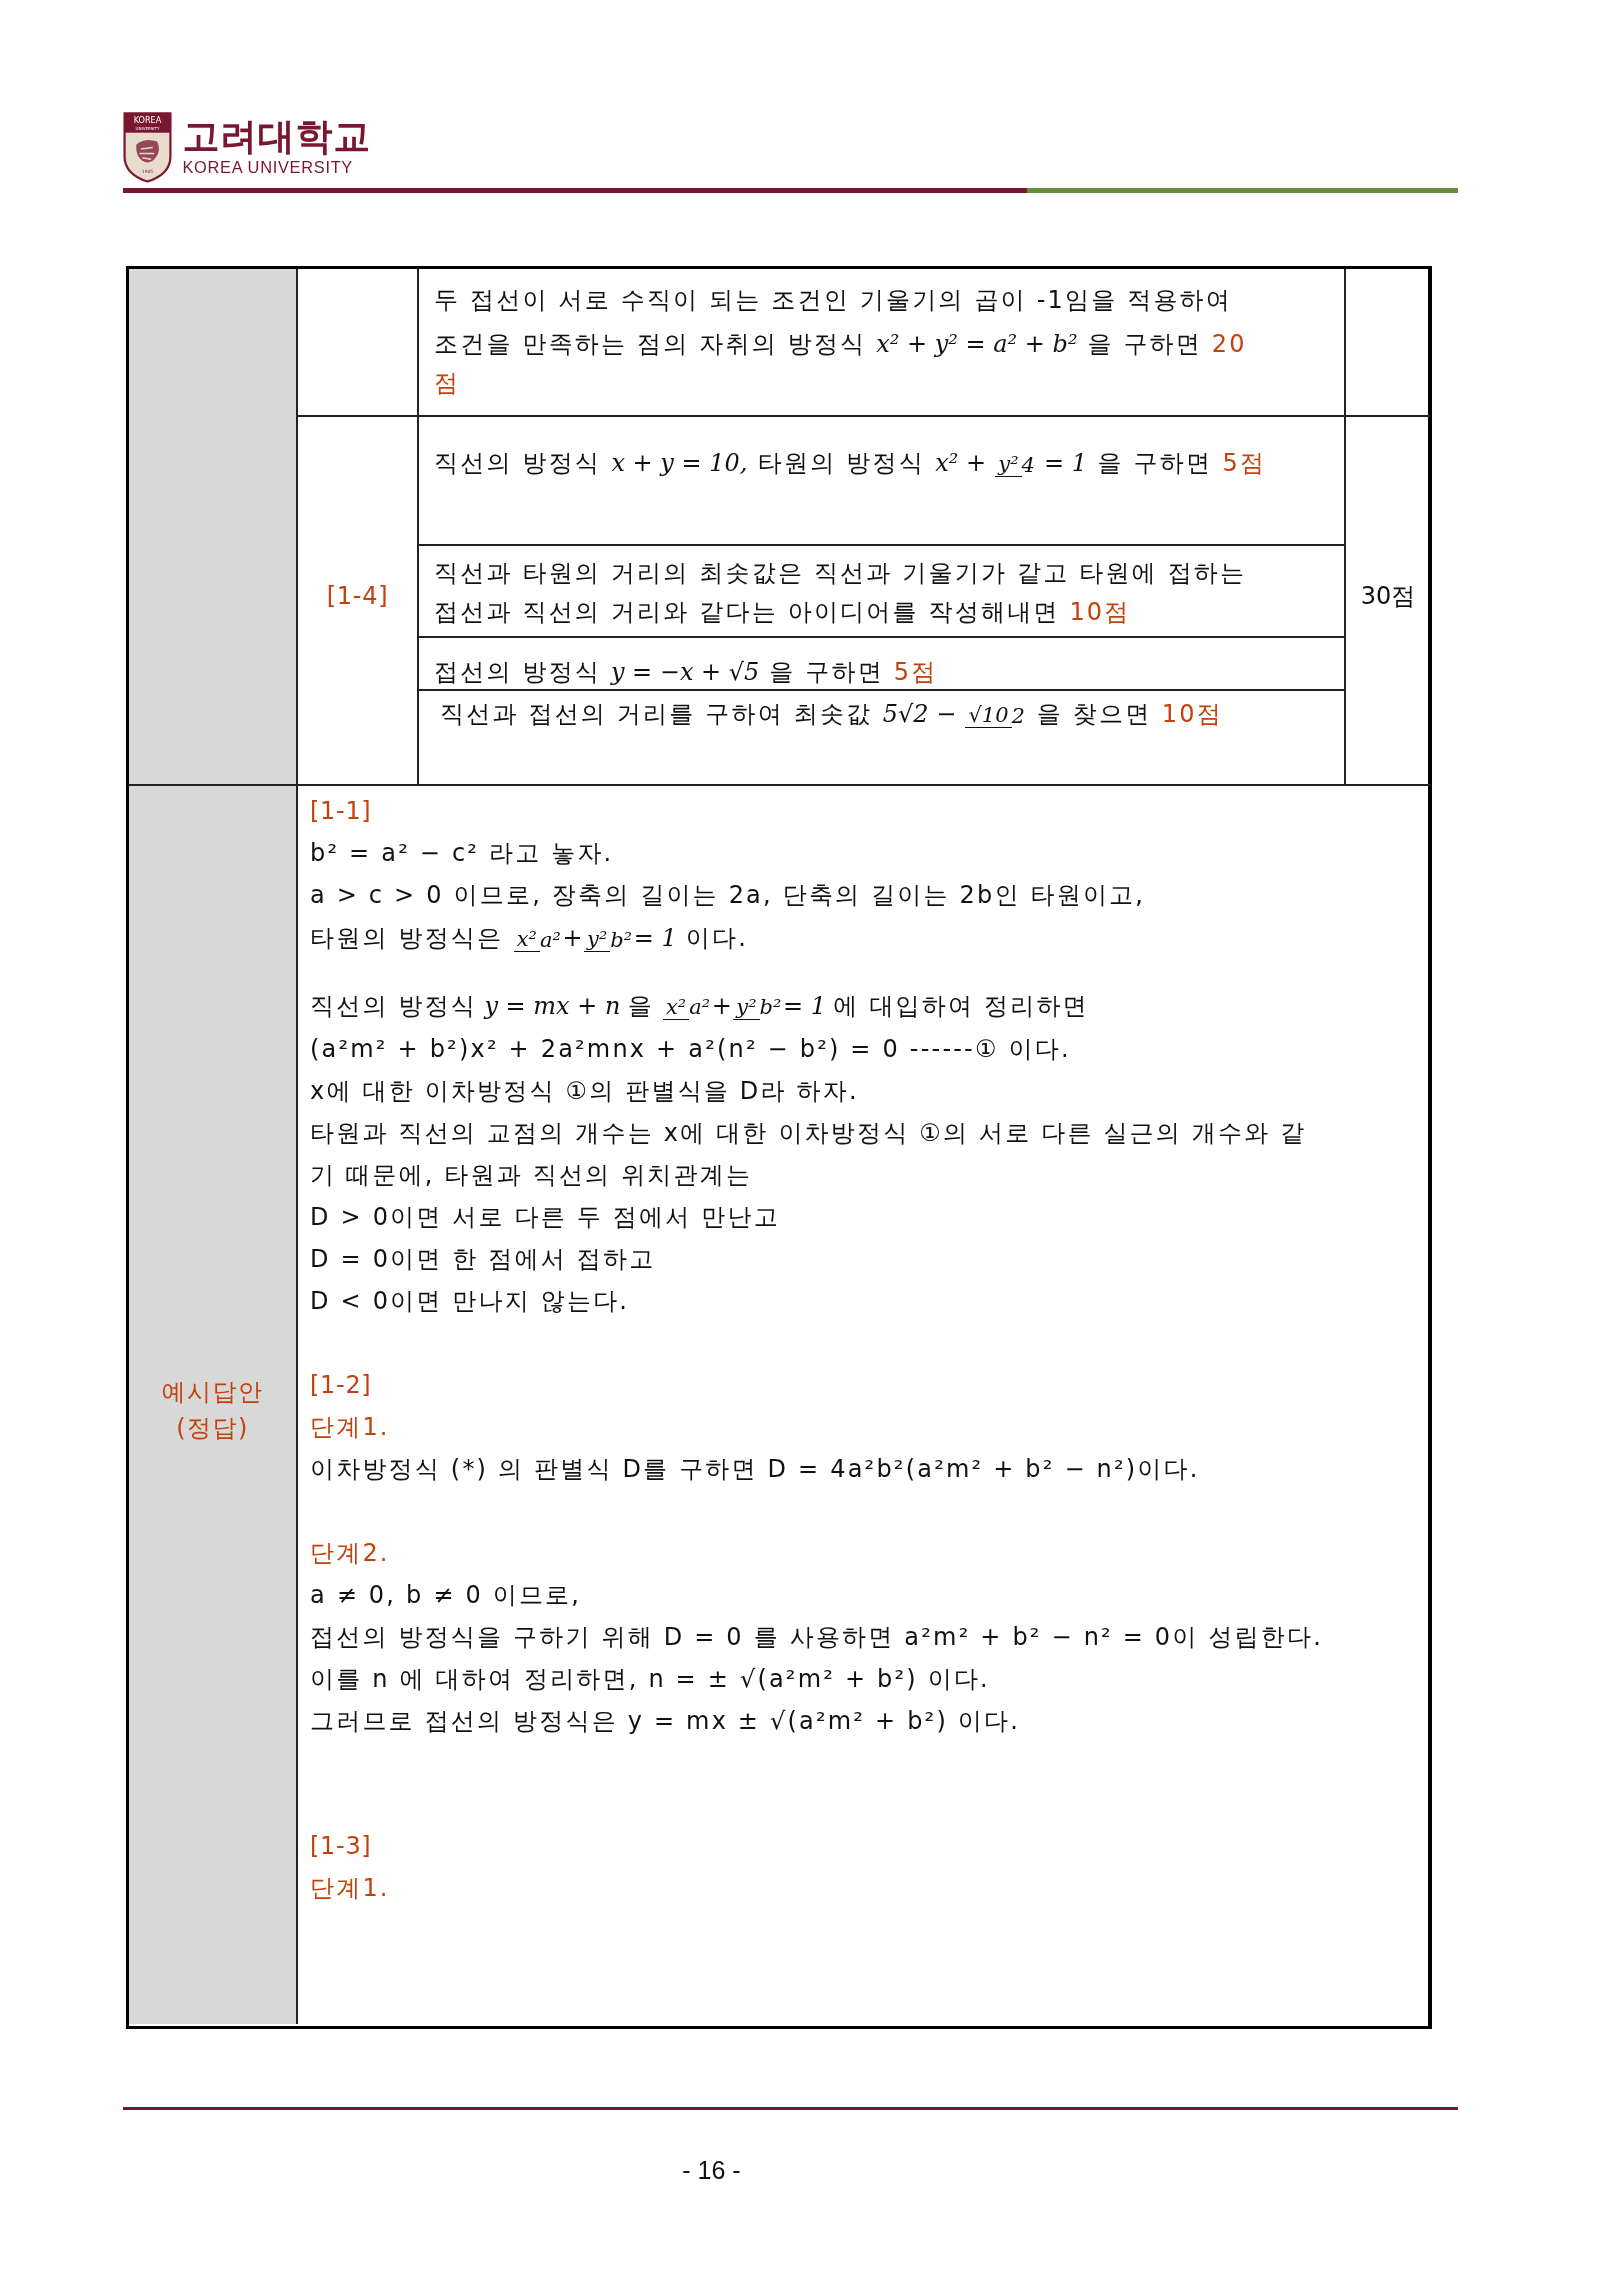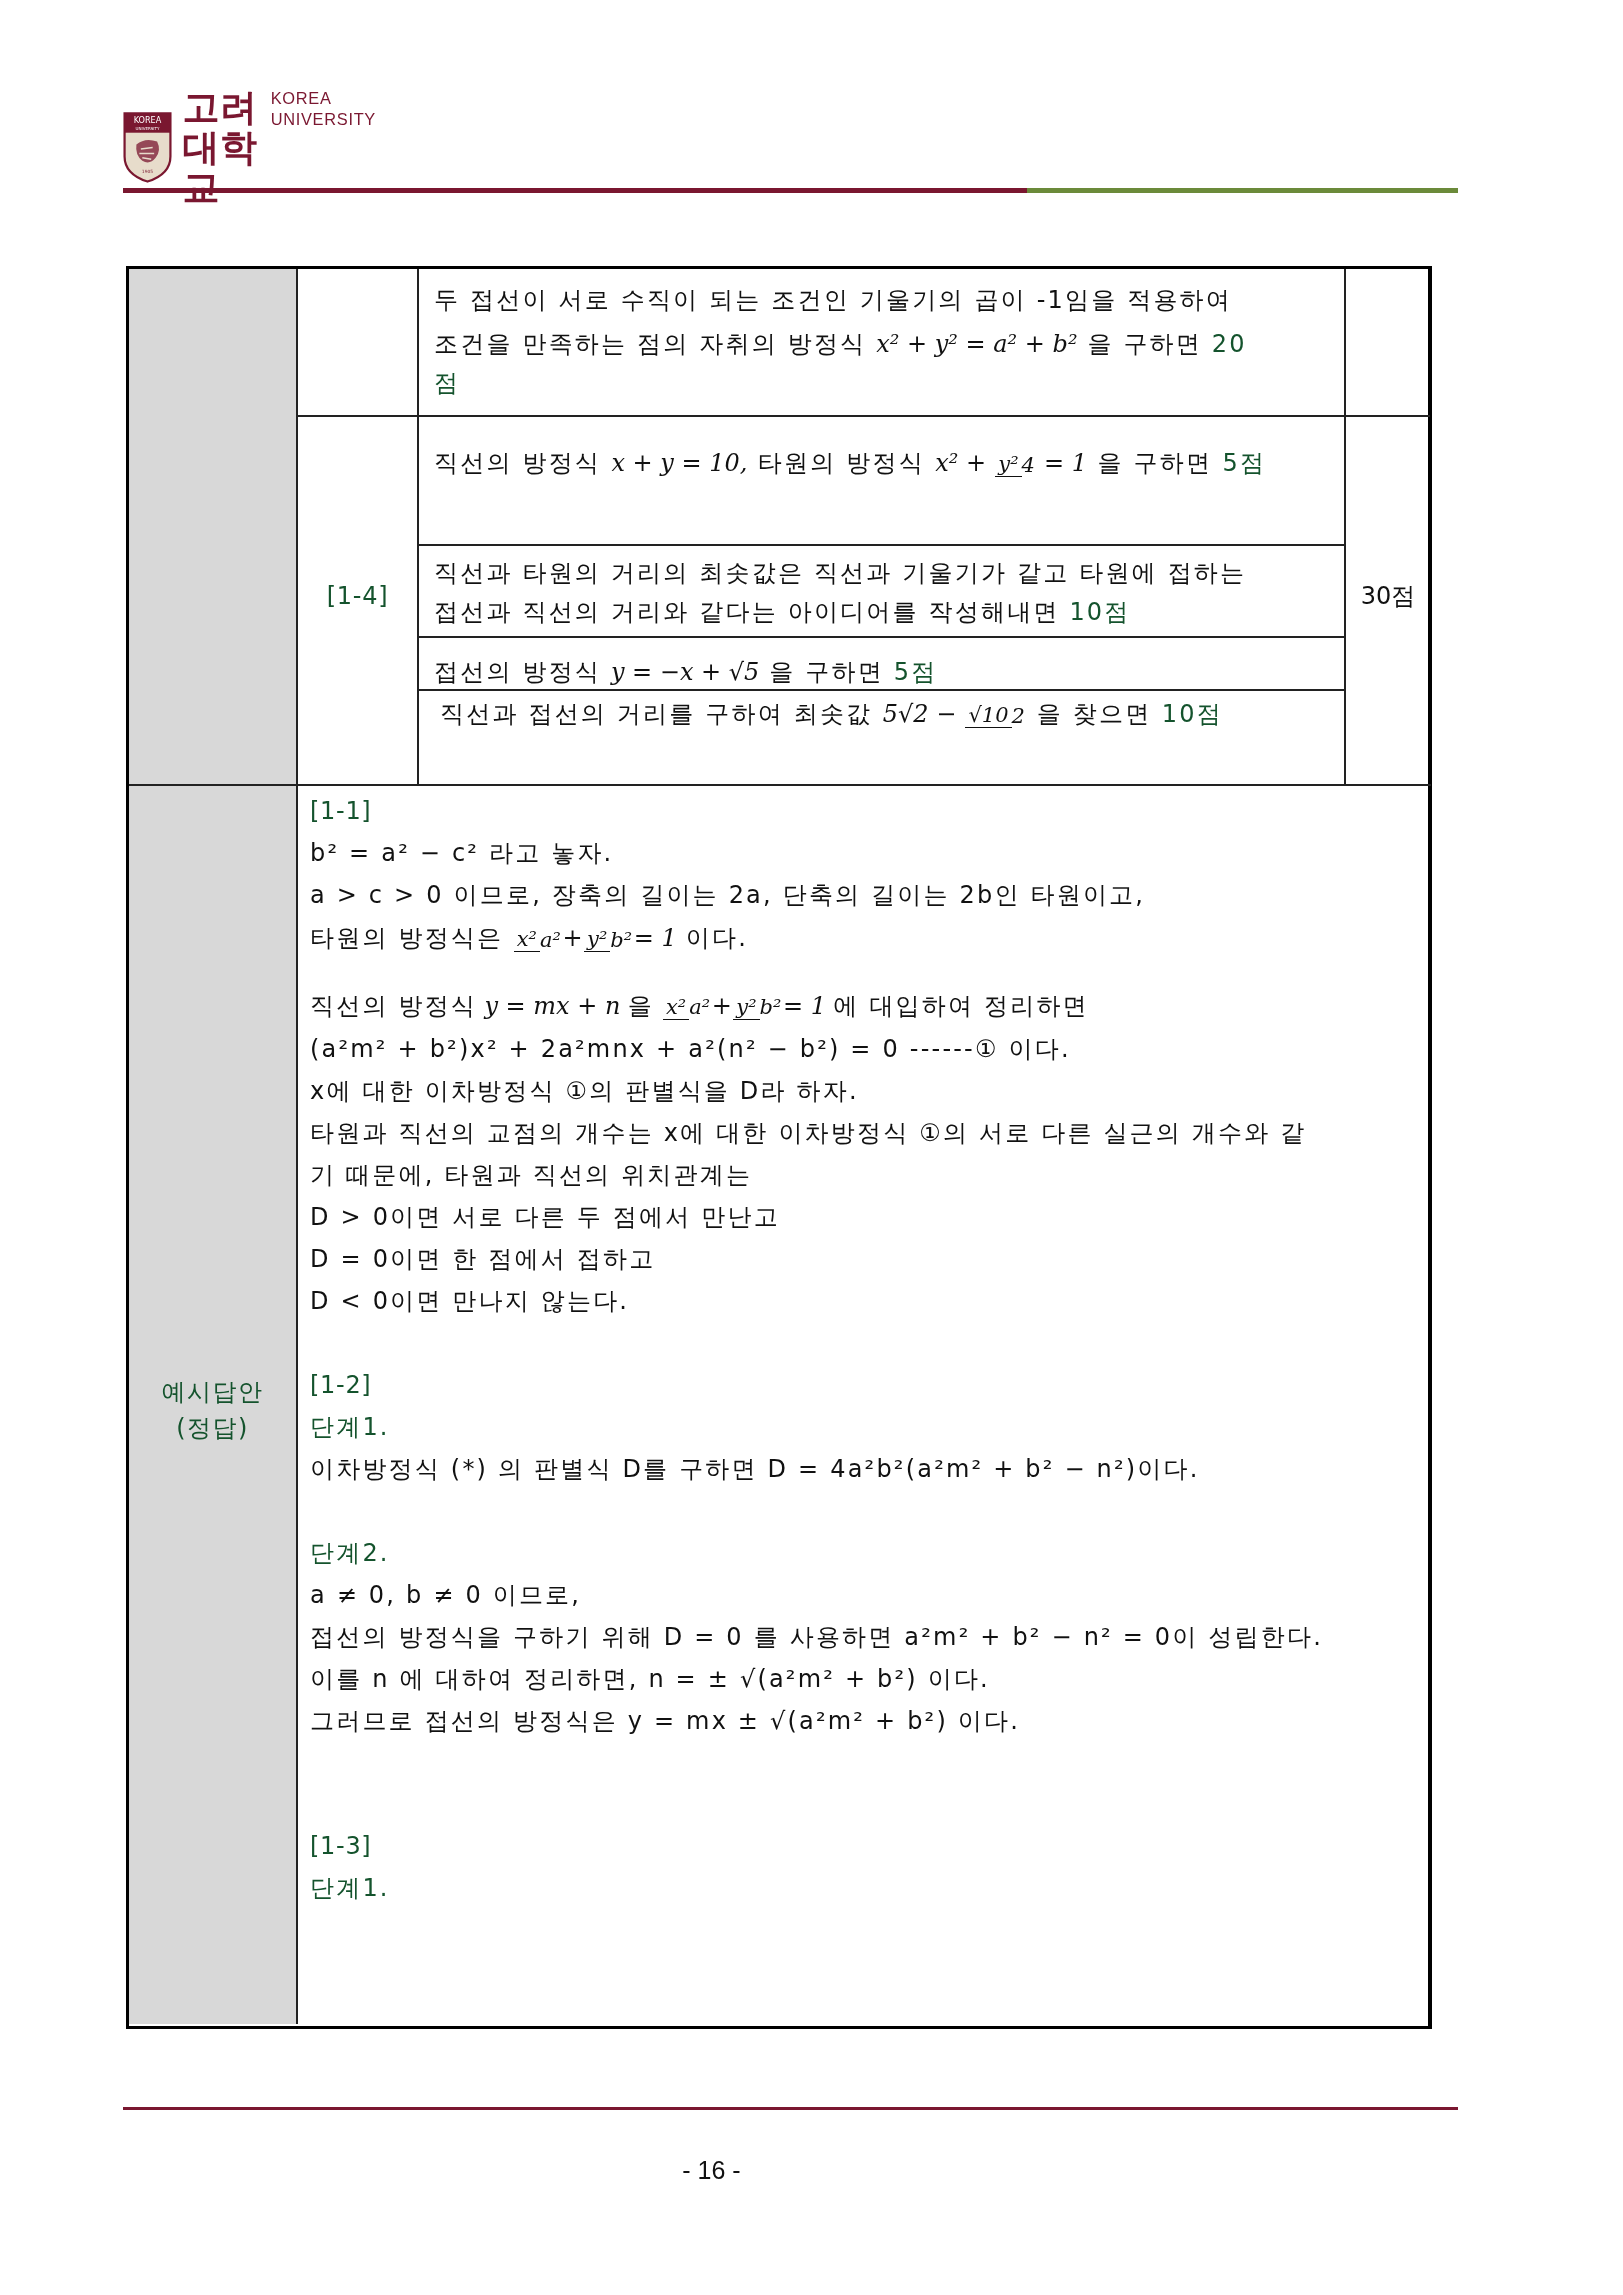--- a/index.html
+++ b/index.html
@@ -2,33 +2,33 @@
 <html style="font-size:12px"><head>
 <meta charset="utf-8">
 <style>
   html, body { margin:0; padding:0; background:#ffffff; }
   body { width:1623px; height:2295px; position:relative; font-family:"DejaVu Sans", "Liberation Sans", sans-serif; color:#111; }
   .abs { position:absolute; }
   
   .logo-wrap { left:123px; top:112px; width:253px; height:71px; display:flex; align-items:center; }
   .crest { width:49px; height:71px; position:relative; margin-right:10.4px; }
   .crest svg { width:49px; height:71px; }
-  .logo-text { display:flex; flex-direction:row; }
+  .logo-text { display:flex; flex-direction:column; }
   .logo-ko { font-family:"DejaVu Sans", sans-serif; font-weight:bold; font-size:37px; color:#7a1730; line-height:40px; letter-spacing:0.7px; }
   .logo-en { font-family:"Liberation Sans", sans-serif; font-size:16.4px; color:#7a1730; letter-spacing:0.7px; line-height:21px; }
   .header-line-maroon { left:123px; top:188px; width:904px; height:4.5px; background:#7a1730; }
   .header-line-green { left:1027px; top:188px; width:431px; height:4.5px; background:#6b8a3a; }
   
   .tbl { left:126px; top:266px; width:1306px; height:1763px; border:3.7px solid #000; border-right-width:4.5px; box-sizing:border-box; }
   .cell { position:absolute; box-sizing:border-box; }
   .gray { background:#d8d8d8; }
   .vline { position:absolute; width:1.5px; background:#222; }
   .hline { position:absolute; height:1.5px; background:#222; }
   .txt { font-size:24px; line-height:30px; letter-spacing:2.2px; color:#111; white-space:nowrap; }
-  .maroon { color:#14532d; }
+  .maroon { color:#c2410c; }
   .math { font-family:"DejaVu Serif", "Liberation Serif", serif; font-style:italic; letter-spacing:0; }
   .frac { display:inline-flex; flex-direction:row; align-items:center; vertical-align:middle; font-family:"DejaVu Serif", serif; font-style:italic; font-size:21px; line-height:24px; margin:0 1.5px; }
   .frac .num { border-bottom:1.5px solid #111; padding:0 3px; }
   .center-text { text-align:center; }
   .footer-line { left:123px; top:2107px; width:1335px; height:3px; background:#7a1730; }
   .page-num { left:0; width:1423px; top:2156px; text-align:center; font-size:25px; font-family:"Liberation Sans", sans-serif; }
 </style>
 </head>
 <body>
 

